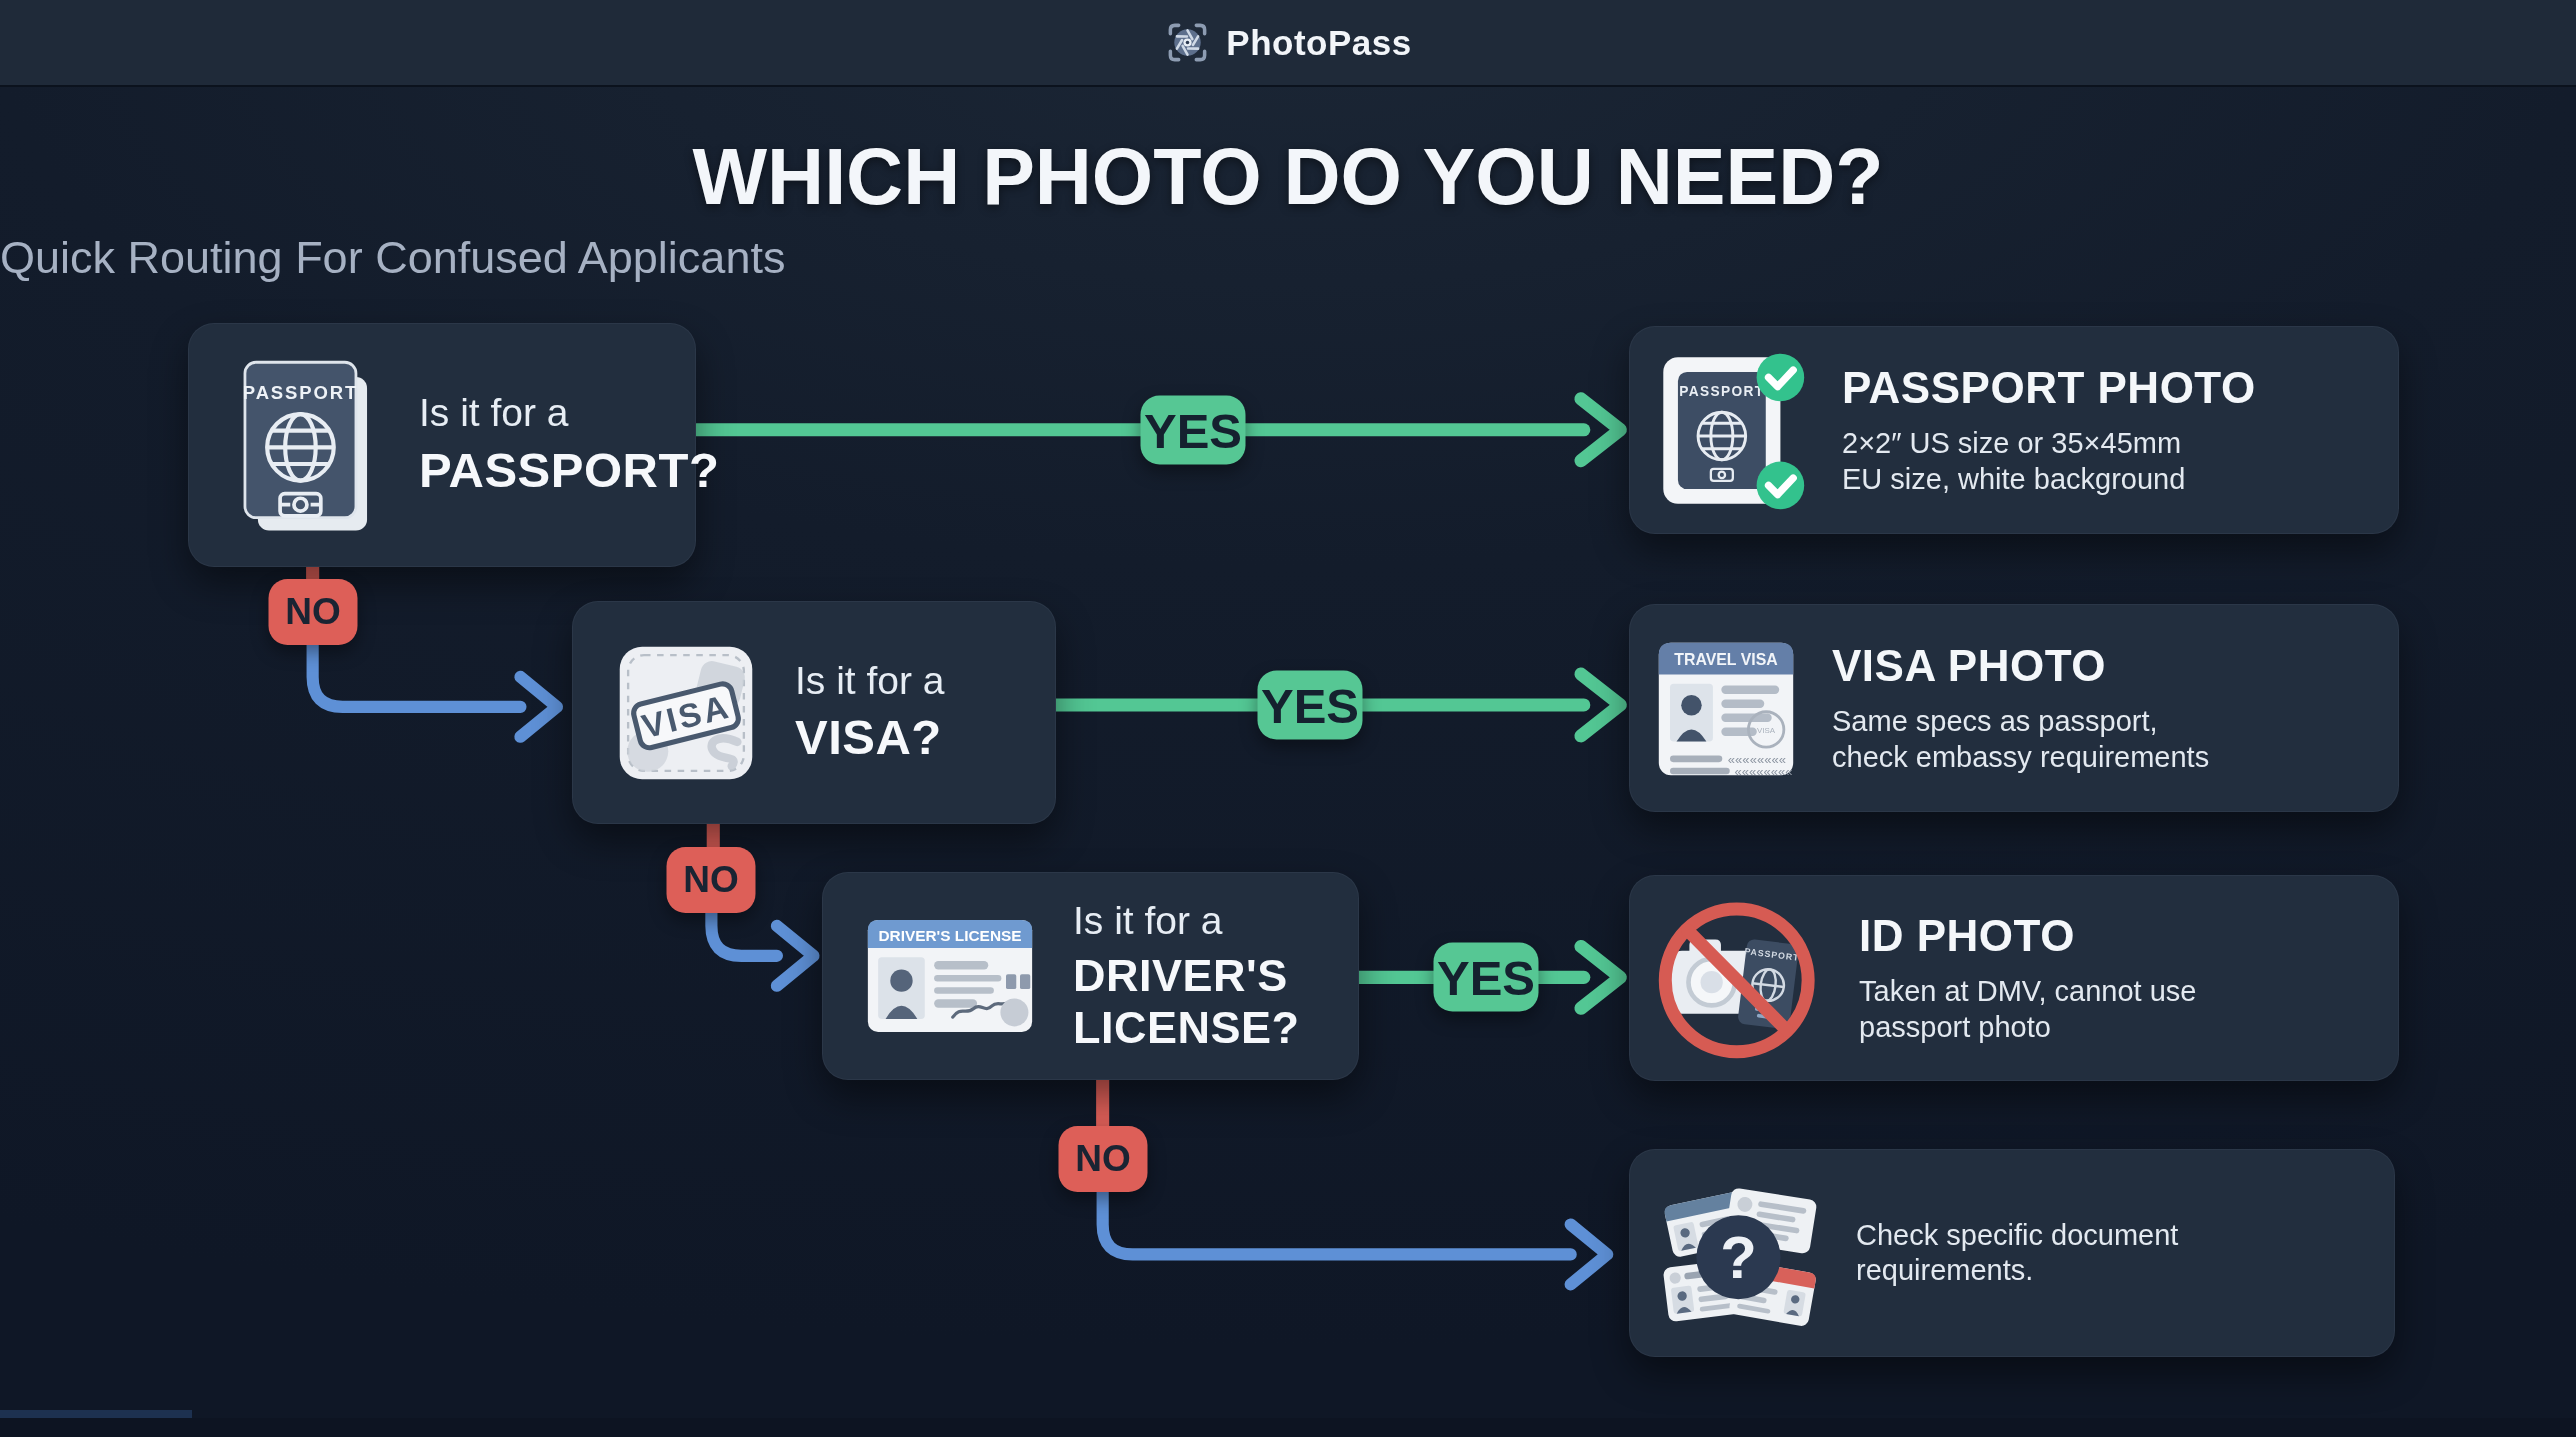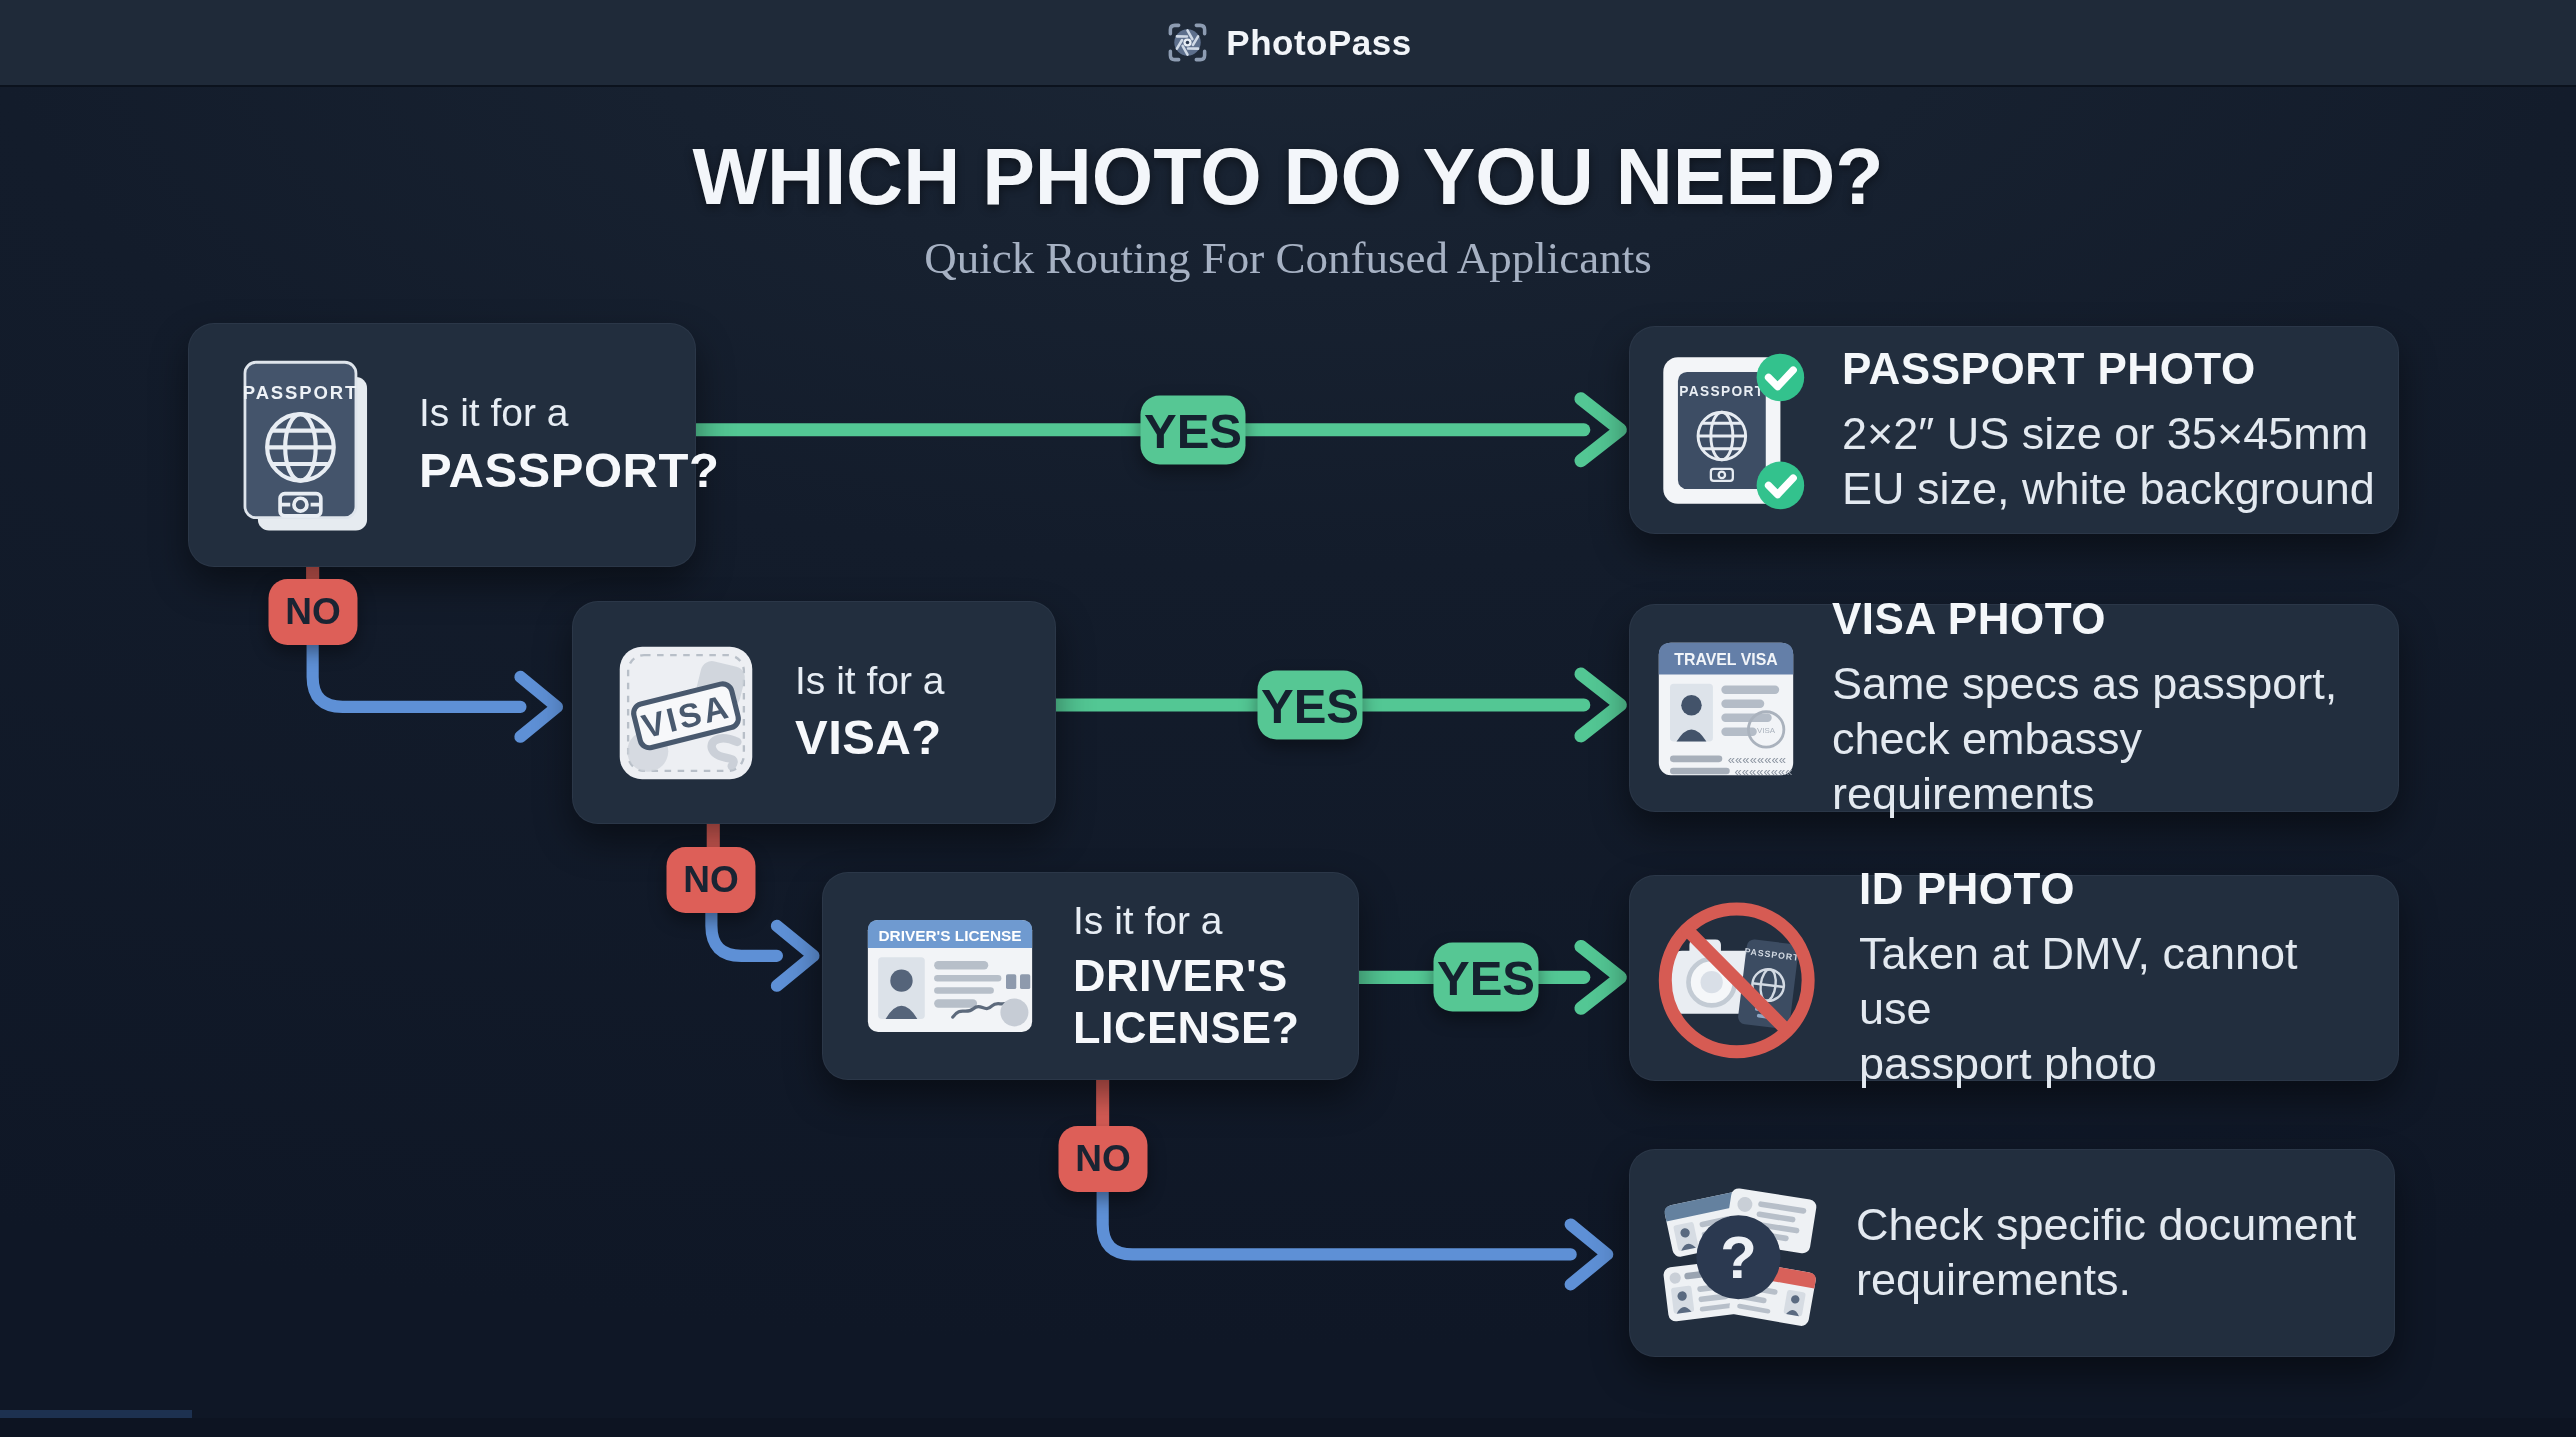--- a/index.html
+++ b/index.html
@@ -17,22 +17,22 @@
   }
   .brand{ display:flex; align-items:center; gap:15px; }
   .brand-name{ font-size:35px; font-weight:700; color:#f2f5f9; letter-spacing:0.5px; }
   
   .title{
     position:absolute; top:131px; left:0; right:0; text-align:center;
     font-size:79px; font-weight:800; color:#f3f6fa; letter-spacing:0;
     text-shadow:0 2.8px 9.4px rgba(0,0,0,.45);
   }
   .subtitle{
-    position:absolute; top:232px; left:0; right:0; text-align:center;
-    font-size:45px; font-weight:400; color:#a6b1c3;font-family:Liberation Serif, serif;
+    position:absolute; top:232px; left:0; right:0; 
+    font-size:45px; font-weight:400; color:#a6b1c3;
   }
   
   .connectors{ position:absolute; left:0; top:0; width:2576px; height:1438px; }
   .connectors path, .connectors line{ fill:none; stroke-linecap:round; stroke-linejoin:round; }
   .g{ stroke:#53c794; stroke-width:14; }
   .r{ stroke:#dd5f58; stroke-width:14; }
   .b{ stroke:#5e90d6; stroke-width:13; }
   
   .card{
     position:absolute; background:#222e3e;
@@ -50,21 +50,21 @@
   #r2{ left:1629px; top:604px;  width:770px; height:208px; }
   #r3{ left:1629px; top:875px;  width:770px; height:206px; }
   #r4{ left:1629px; top:1149px; width:766px; height:208px; }
   .icon-wrap{ flex:0 0 auto; display:flex; align-items:center; justify-content:center; }
   .q-line1{ font-size:39px; font-weight:400; color:#e7edf4; margin-bottom:7.5px; }
   .q-line2{ font-size:49px; font-weight:800; color:#f6f8fb; letter-spacing:0.5px; line-height:1.14; }
   #d3 .q-line2{ font-size:45px; }
   .r-text{ flex:1 1 auto; padding-right:23px; }
   .r-title{ font-size:44px; font-weight:800; color:#f4f7fa; letter-spacing:0.5px; margin-bottom:13px; }
   #r4 .r-title{ font-size:42px; }
-  .r-desc{ font-size:45px; font-weight:400; color:#e3e9f0; line-height:1.22; white-space:pre-line; }
+  .r-desc{ font-size:29px; font-weight:400; color:#e3e9f0; line-height:1.22; white-space:pre-line; }
   
   .badge{
     position:absolute; transform:translate(-50%,-50%);
     display:flex; align-items:center; justify-content:center;
     font-weight:800; border-radius:19px;
     box-shadow:0 7.5px 17px rgba(0,0,0,.38);
   }
   .badge.yes{ width:105px; height:69px; background:#56c794; color:#15212f; font-size:49px; }
   .badge.no { width:89px;  height:66px; background:#dd5f58; color:#1a2433; font-size:37px; }
   #yes1{ left:1193px; top:430px; }

